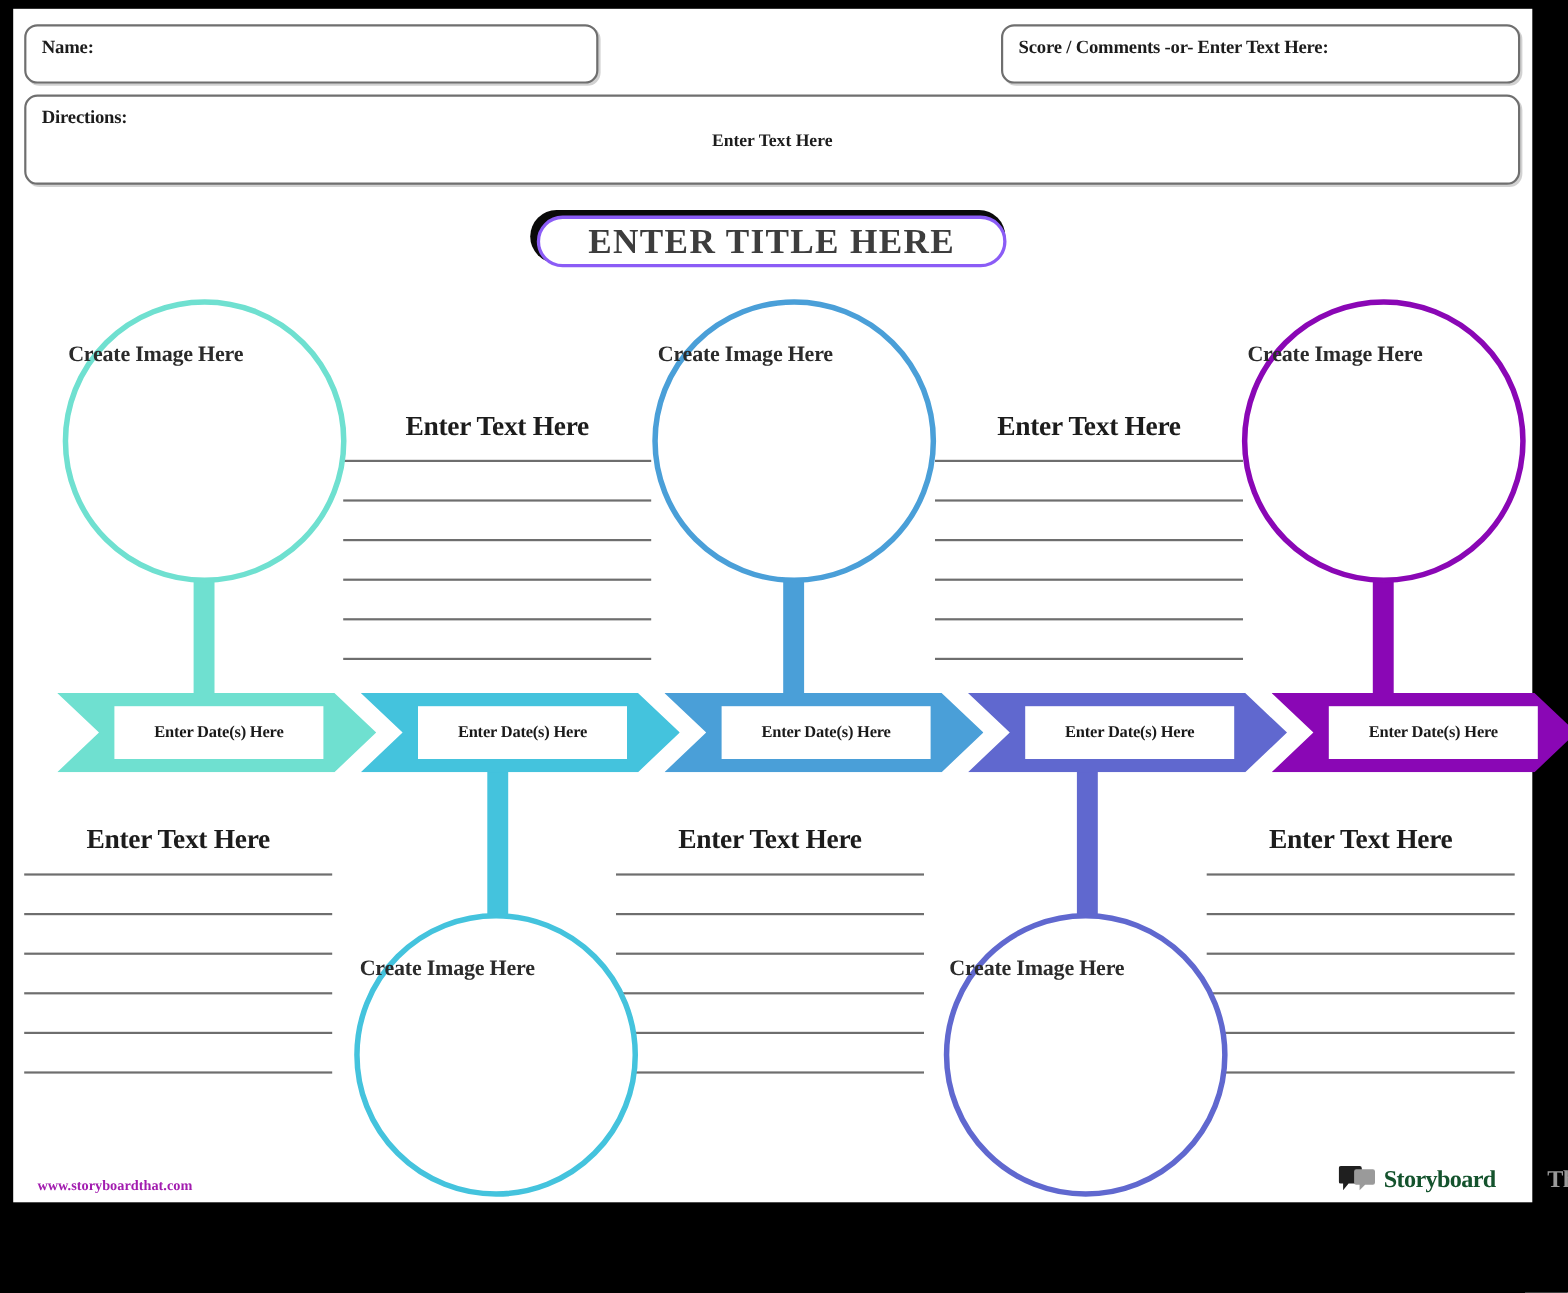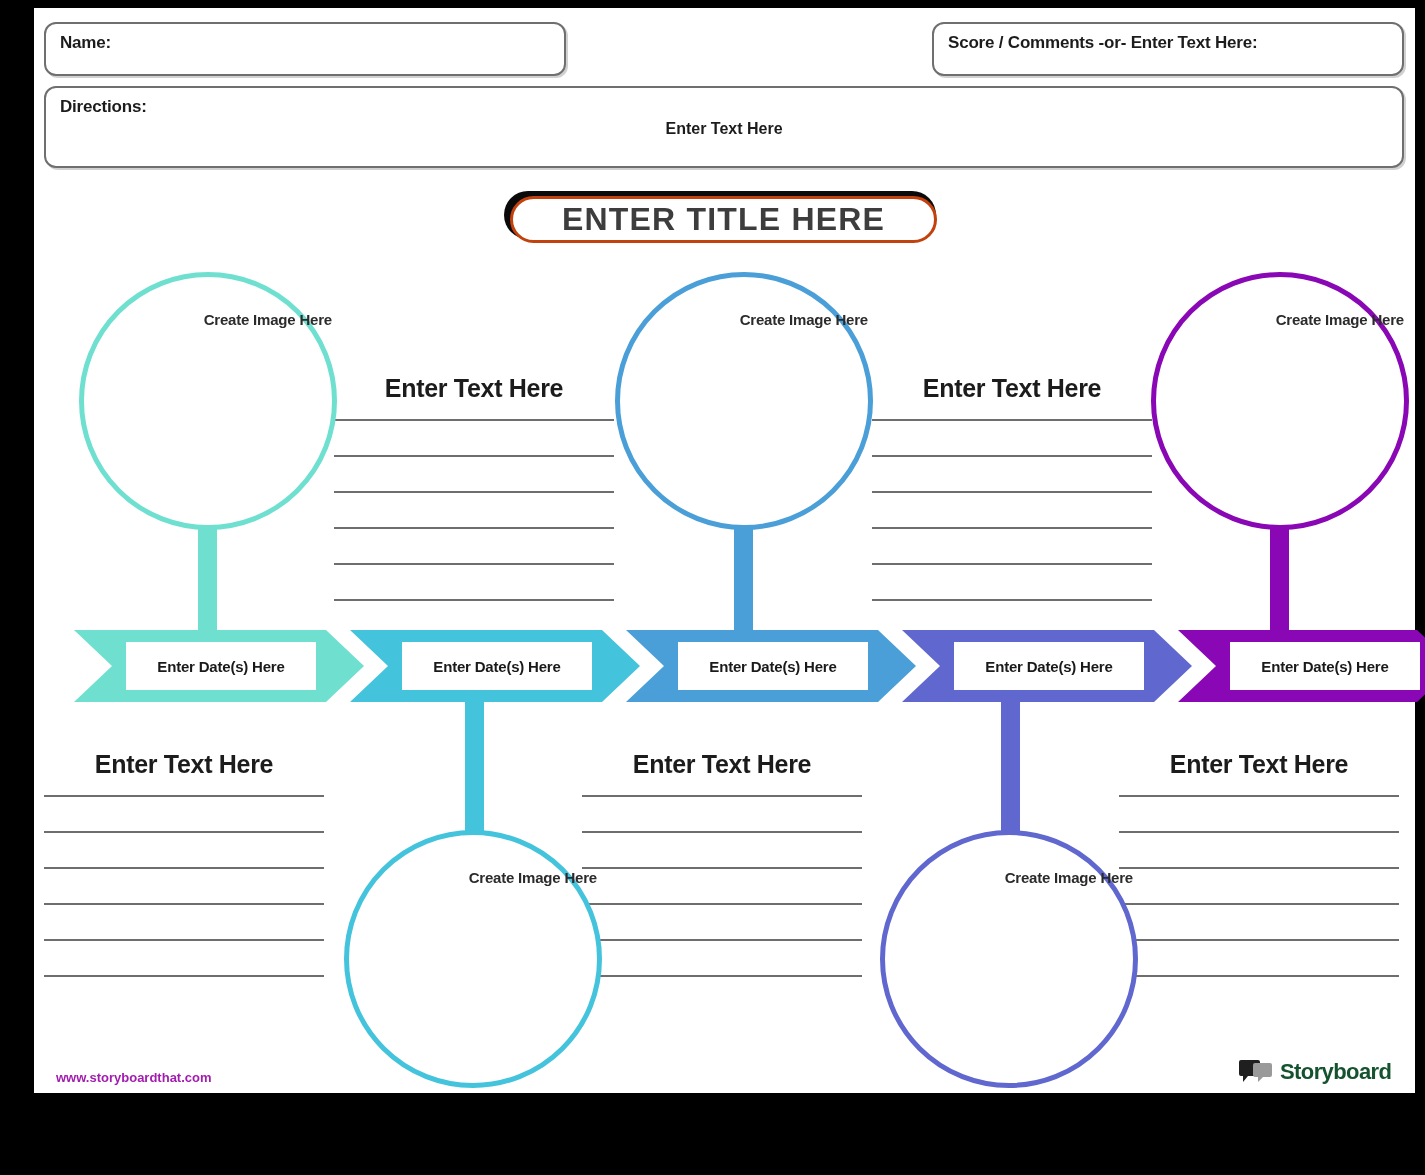--- a/index.html
+++ b/index.html
@@ -10,26 +10,27 @@
   body {
     width: 1425px;
     height: 1175px;
     overflow: hidden;
     font-family: "Liberation Sans", sans-serif;
   }
 
   
   #sheet {
     position: absolute;
-    left: 34px;
+    left: 12px;
     top: 8px;
     width: 1381px;
     height: 1085px;
     background: #ffffff;
     box-sizing: border-box;
+    font-family: Liberation Serif, serif;
   }
 
   
   .hdr-box {
     position: absolute;
     border: 2px solid #6f6f6f;
     border-radius: 12px;
     background: #ffffff;
     box-sizing: border-box;
     box-shadow: 2px 2px 0 rgba(0,0,0,0.18);
@@ -74,21 +75,21 @@
     left: 0; top: 0;
     width: 432px; height: 48px;
     border-radius: 26px;
     background: #0a0a0a;
   }
   #title-box {
     position: absolute;
     left: 6px; top: 5px;
     width: 427px; height: 47px;
     border-radius: 26px;
-    border: 3px solid #c2410c;
+    border: 3px solid #8b5cf6;
     background: #ffffff;
     box-sizing: border-box;
     display: flex;
     align-items: center;
     justify-content: center;
   }
   #title-text {
     font-size: 32px;
     font-weight: 700;
     color: #3d3d3d;
@@ -103,22 +104,22 @@
     border-radius: 50%;
     background: #ffffff;
     box-sizing: border-box;
     z-index: 3;
   }
   .node-circle .ci-label {
     position: absolute;
     left: 0;
     right: 0;
     top: 34px;
-    text-align: right;
-    font-size: 15px;
+    text-align: left;
+    font-size: 20px;
     font-weight: 700;
     color: #2b2b2b;
     letter-spacing: -0.2px;
   }
 
   
   .stem {
     position: absolute;
     width: 19px;
     z-index: 1;

